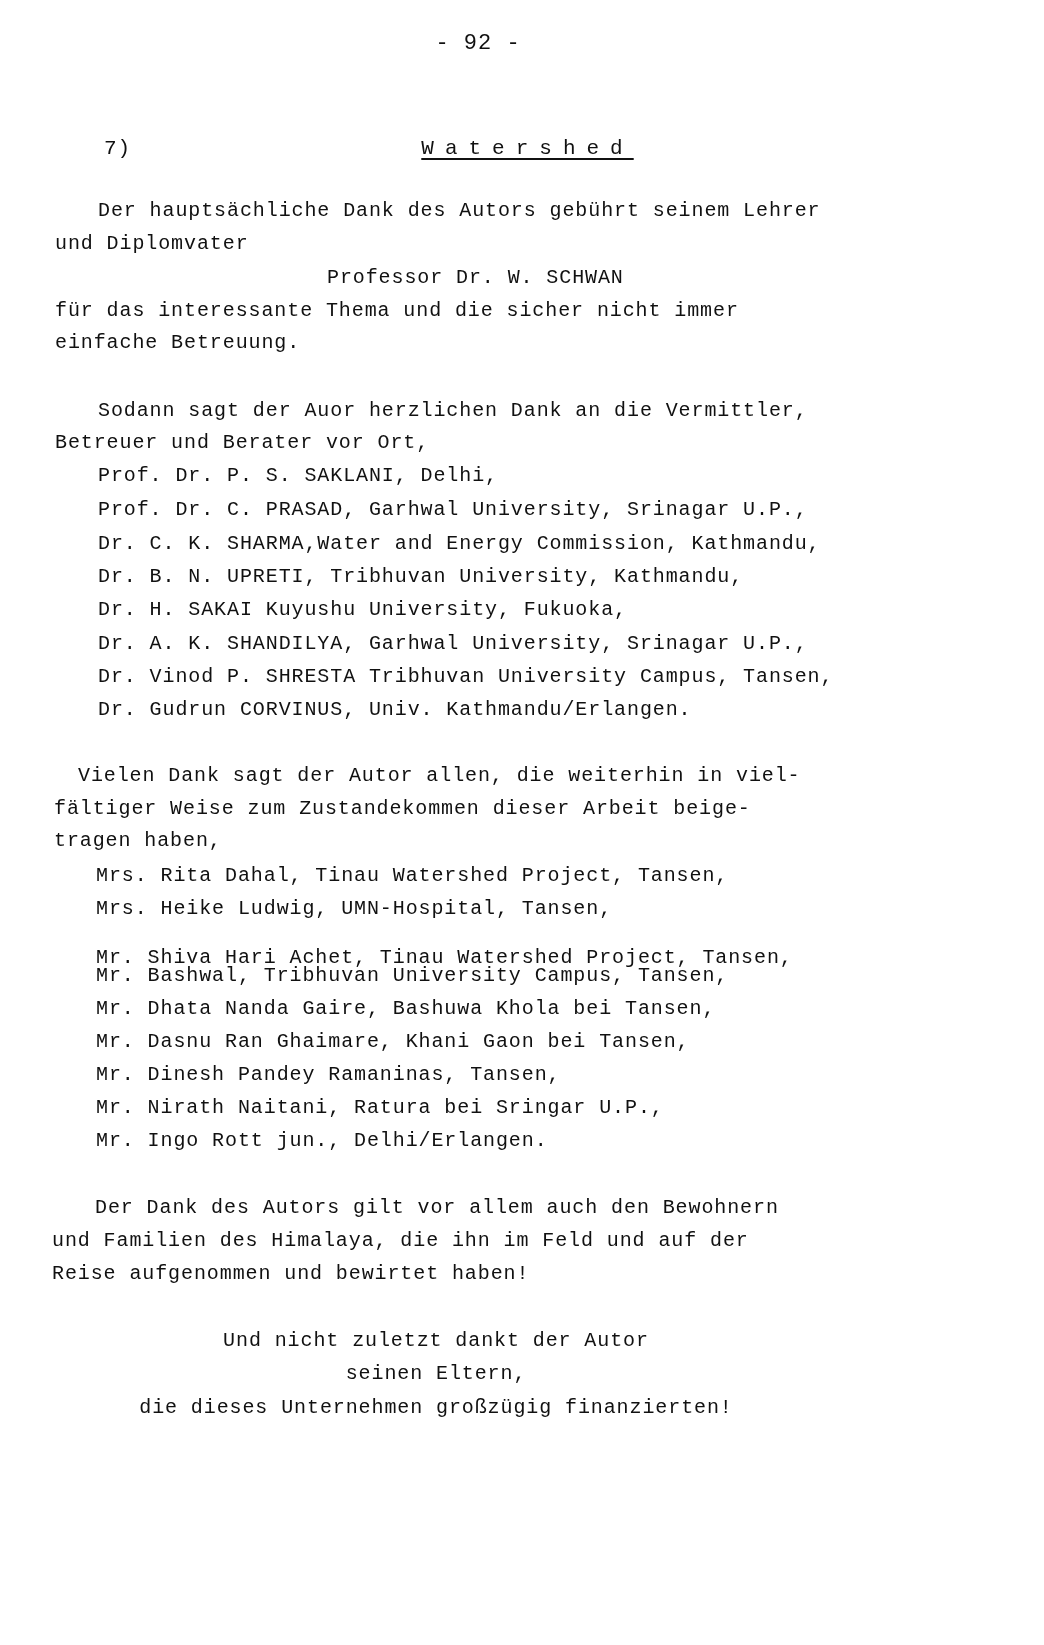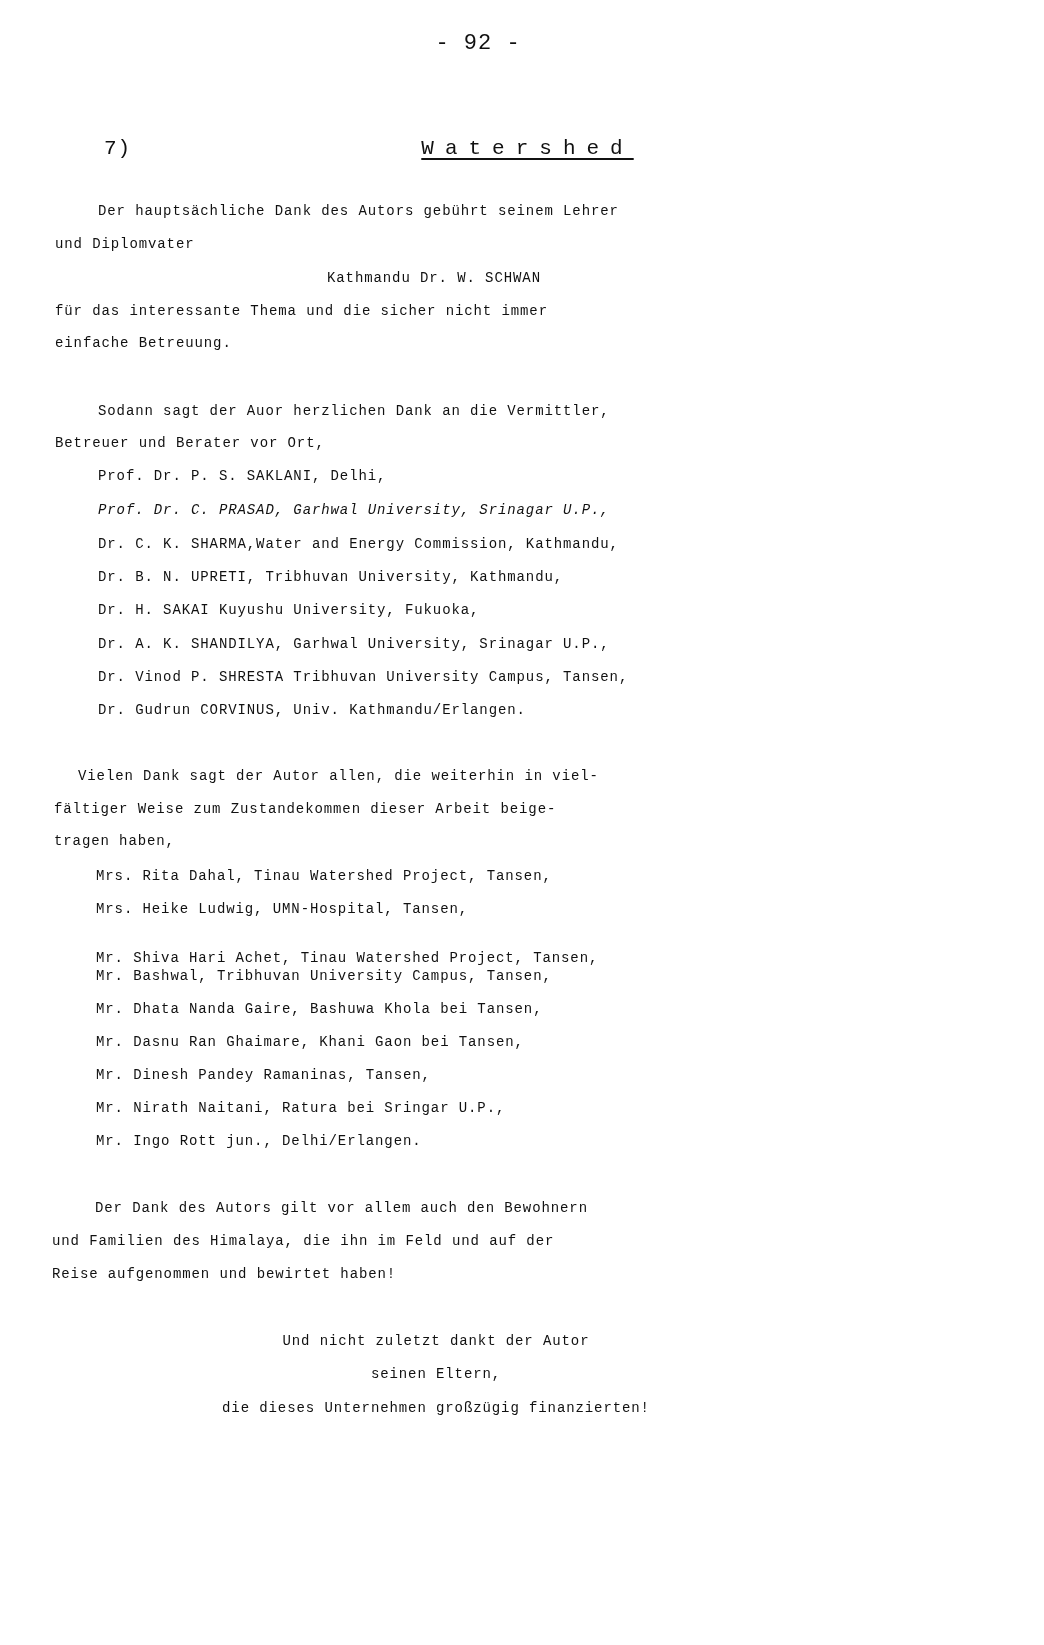--- a/index.html
+++ b/index.html
@@ -3,21 +3,21 @@
   <meta charset="utf-8">
   <style>
     html, body { margin: 0; padding: 0; background: #ffffff; }
     body {
       width: 1044px; height: 1645px; position: relative; overflow: hidden;
       font-family: "Liberation Mono", "DejaVu Sans Mono", monospace;
       color: #111111;
     }
     .line {
       position: absolute; white-space: pre;
-      font-size: 14px; letter-spacing: 0.9px; line-height: 24px;
+      font-size: 20px; letter-spacing: 0.9px; line-height: 24px;
     }
     .page-num { left: 0; width: 956px; text-align: center; top: 32px; font-size: 22px; letter-spacing: 1px; }
     .sec-num { left: 104px; top: 137px; font-size: 21px; }
     .heading {
       left: 0; width: 1044px; text-align: center; top: 137px; font-size: 21px;
       letter-spacing: 11px; padding-left: 11px; box-sizing: border-box;
     }
     .heading span { text-decoration: underline; text-decoration-thickness: 2px; text-underline-offset: 4px; }
     .centered { left: 0; width: 872px; text-align: center; }
   </style>
@@ -27,31 +27,31 @@
 <div>
 
   <div class="line page-num">- 92 -</div>
 
   <div class="line sec-num">7)</div>
   <div class="line heading"><span>Watershed</span></div>
 
   <div>
     <div class="line" style="left:98px; top:199px;">Der hauptsächliche Dank des Autors gebührt seinem Lehrer</div>
     <div class="line" style="left:55px; top:232px;">und Diplomvater</div>
-    <div class="line" style="left:327px; top:266px;">Kathmandu Dr. W. SCHWAN</div>
+    <div class="line" style="left:327px; top:266px;">Professor Dr. W. SCHWAN</div>
     <div class="line" style="left:55px; top:299px;">für das interessante Thema und die sicher nicht immer</div>
     <div class="line" style="left:55px; top:331px;">einfache Betreuung.</div>
   </div>
 
   <div>
     <div class="line" style="left:98px; top:399px;">Sodann sagt der Auor herzlichen Dank an die Vermittler,</div>
     <div class="line" style="left:55px; top:431px;">Betreuer und Berater vor Ort,</div>
     <div>
       <div class="line" style="left:98px; top:464px;">Prof. Dr. P. S. SAKLANI, Delhi,</div>
-      <div class="line" style="left:98px; top:498px;font-style:italic;">Prof. Dr. C. PRASAD, Garhwal University, Srinagar U.P.,</div>
+      <div class="line" style="left:98px; top:498px;">Prof. Dr. C. PRASAD, Garhwal University, Srinagar U.P.,</div>
       <div class="line" style="left:98px; top:532px;">Dr. C. K. SHARMA,Water and Energy Commission, Kathmandu,</div>
       <div class="line" style="left:98px; top:565px;">Dr. B. N. UPRETI, Tribhuvan University, Kathmandu,</div>
       <div class="line" style="left:98px; top:598px;">Dr. H. SAKAI Kuyushu University, Fukuoka,</div>
       <div class="line" style="left:98px; top:632px;">Dr. A. K. SHANDILYA, Garhwal University, Srinagar U.P.,</div>
       <div class="line" style="left:98px; top:665px;">Dr. Vinod P. SHRESTA Tribhuvan University Campus, Tansen,</div>
       <div class="line" style="left:98px; top:698px;">Dr. Gudrun CORVINUS, Univ. Kathmandu/Erlangen.</div>
     </div>
   </div>
 
   <div>

